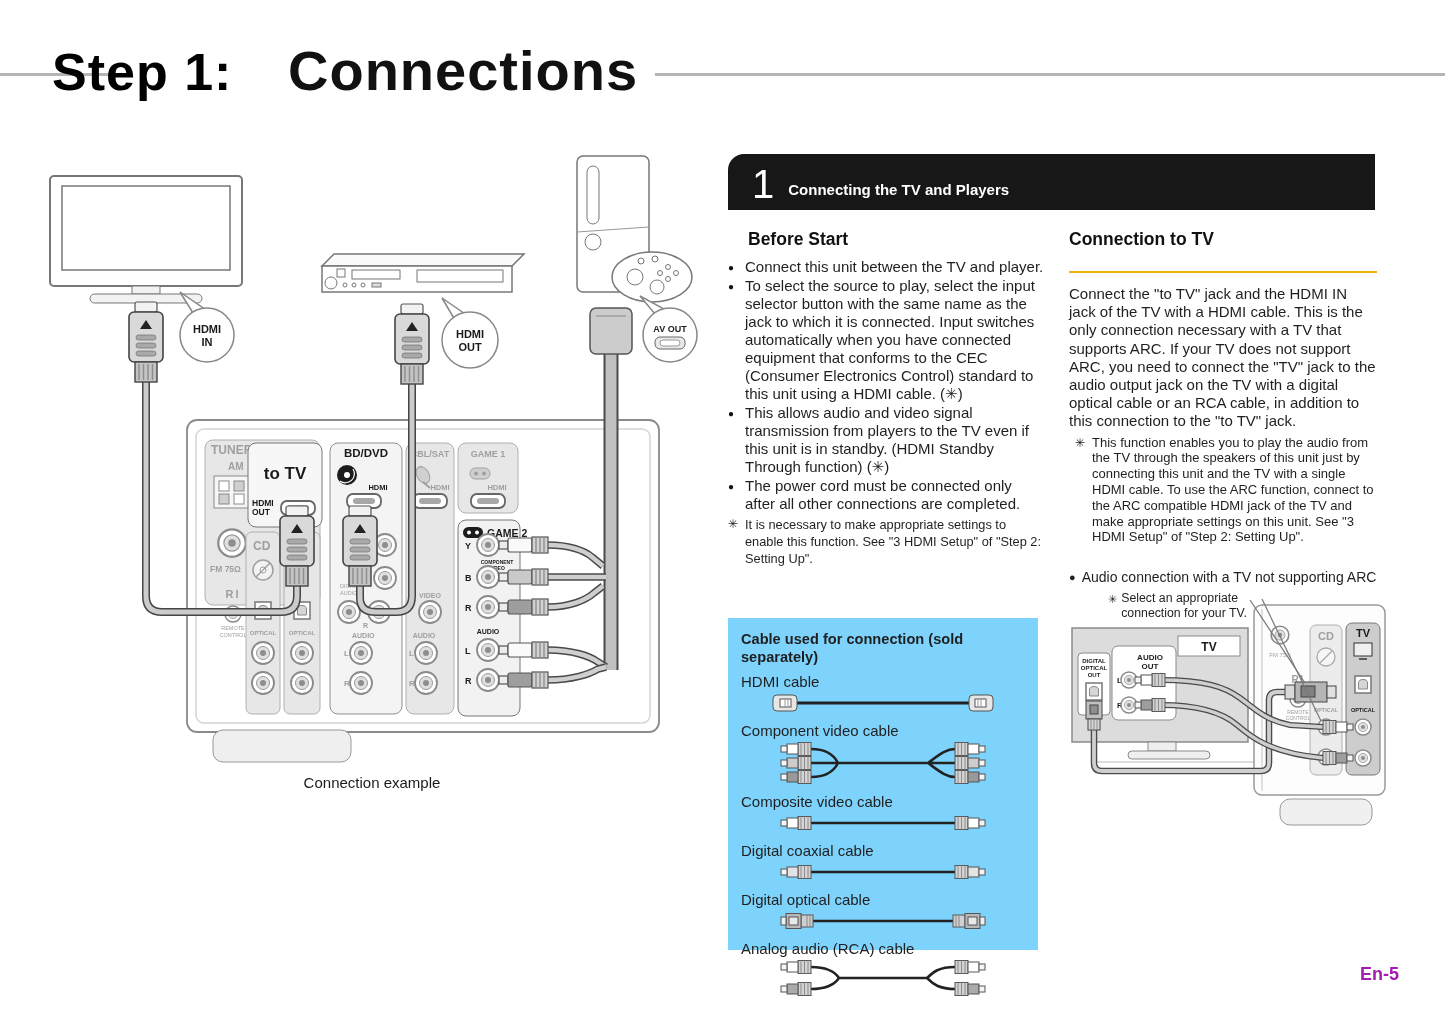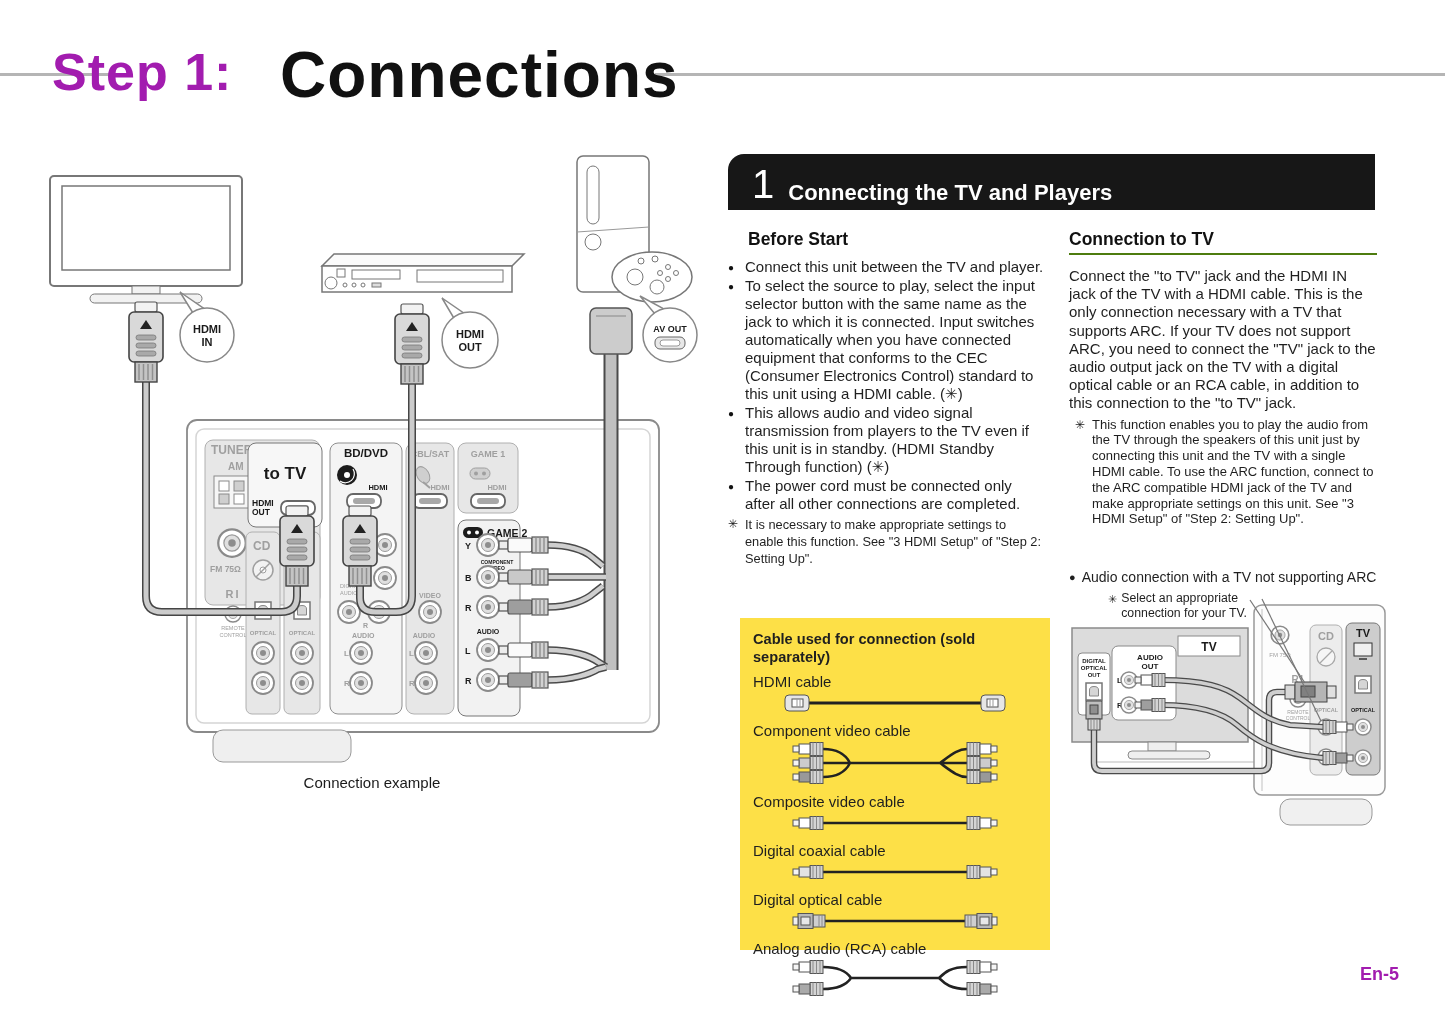--- a/index.html
+++ b/index.html
@@ -1,50 +1,50 @@
 <!DOCTYPE html>
 <html><head>
 <meta charset="utf-8">
 <style>
   html,body{margin:0;padding:0;background:#fff;}
   .page{position:relative;width:1445px;height:1023px;background:#fff;overflow:hidden;
         font-family:"Liberation Sans",sans-serif;color:#1f1f1f;}
   .abs{position:absolute;}
   
   .hdr{left:0;top:20px;width:1445px;height:70px;}
-  .hdr-step{position:absolute;left:52px;top:22px;font-size:52px;font-weight:bold;color:#a21caf;letter-spacing:1px;}
-  .hdr-title{position:absolute;left:280px;top:18px;font-size:64px;font-weight:bold;color:#111;letter-spacing:1px;}
+  .hdr-step{position:absolute;left:52px;top:22px;font-size:52px;font-weight:bold;color:#000000;letter-spacing:1px;}
+  .hdr-title{position:absolute;left:288px;top:18px;font-size:56px;font-weight:bold;color:#111;letter-spacing:1px;}
   .rule-l{position:absolute;left:0;top:53px;width:112px;height:3px;background:#b5b5b5;}
   .rule-r{position:absolute;left:655px;top:53px;width:790px;height:3px;background:#b5b5b5;}
   
   .banner{left:728px;top:154px;width:647px;height:56px;background:#171717;border-radius:16px 0 0 0;
           display:flex;align-items:flex-end;color:#fff;}
   .banner-num{font-size:40px;font-weight:normal;line-height:1;padding:0 14px 6px 24px;}
-  .banner-title{font-size:22px;font-weight:bold;padding-bottom:4px;}
+  .banner-title{font-size:15px;font-weight:bold;padding-bottom:12px;}
   
   .col-heading{font-size:17.5px;font-weight:bold;color:#111;}
   .before{left:728px;top:229px;width:330px;}
   .before .col-heading{margin-bottom:8px;margin-left:20px;}
   .bullet{display:flex;margin-bottom:1px;}
   .bullet .mk{width:17px;flex:0 0 17px;font-size:10px;padding-top:4px;color:#111;}
   .bullet .tx{font-size:15px;line-height:18px;width:300px;}
   .note{display:flex;margin-top:3px;}
   .note .mk{width:17px;flex:0 0 17px;font-size:12px;padding-top:1px;}
   .note .tx{font-size:12.8px;line-height:17px;width:300px;}
   .ctv{left:1069px;top:229px;width:308px;}
-  .ctv .col-heading{border-bottom:2px solid #4d7c0f;padding-bottom:3px;}
+  .ctv .col-heading{border-bottom:2px solid #eab308;padding-bottom:21px;}
   .ctv .body{font-size:15px;line-height:18.2px;margin-top:12px;width:308px;}
   .ctv .note{margin-top:4px;padding-left:6px;}
   .ctv .note .tx{font-size:13px;line-height:15.8px;width:282px;}
   .arcline{left:1069px;top:569px;width:340px;font-size:14px;display:flex;}
   .arcline .mk{font-size:11px;padding:2px 6px 0 0;}
   .arcnote{left:1108px;top:591px;width:148px;font-size:12.3px;line-height:14.5px;display:flex;}
   .arcnote .mk{font-size:11px;padding:1px 4px 0 0;}
   
-  .cbox{left:728px;top:618px;width:310px;height:332px;background:#fde047;box-sizing:border-box;padding:12px 21px 0 13px;margin-left:12px;}
+  .cbox{left:728px;top:618px;width:310px;height:332px;background:#7dd3fc;box-sizing:border-box;padding:12px 21px 0 13px;}
   .cbox-title{font-size:14.6px;font-weight:bold;line-height:18px;width:260px;}
   .citem-label{font-size:15px;margin-top:7px;}
   .citem-svg{display:block;margin:1px 0 2px 0;}
   .en{left:1360px;top:964px;width:70px;font-size:18px;font-weight:bold;text-align:left;color:#a21caf;}
   svg{font-family:"Liberation Sans",sans-serif;}
   svg text{fill:#1a1a1a;}
   svg .b{font-weight:bold;}
   svg .lg{fill:#9f9f9f;}
 </style>
 </head>

